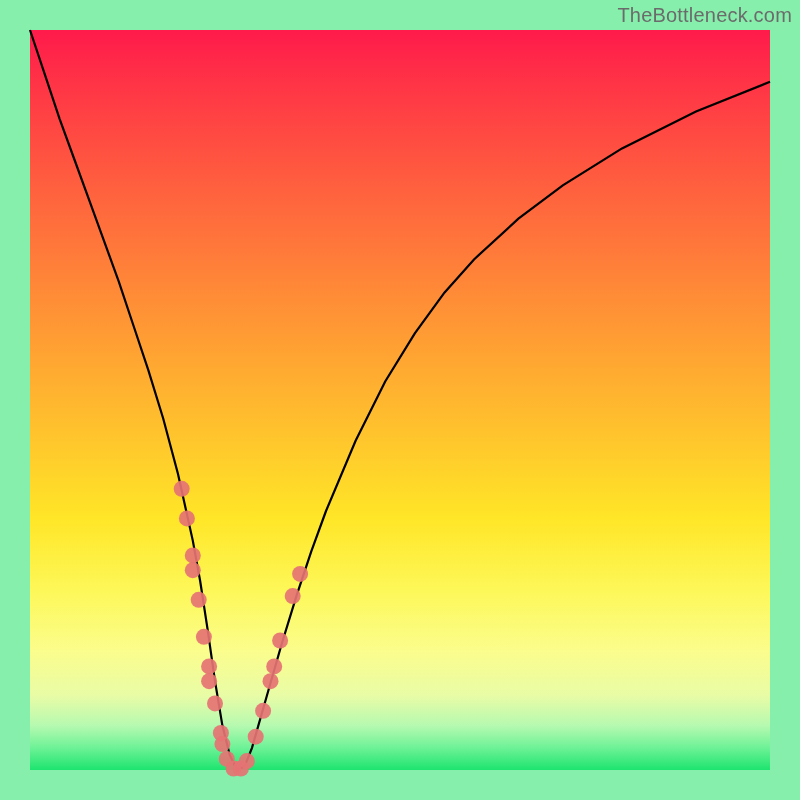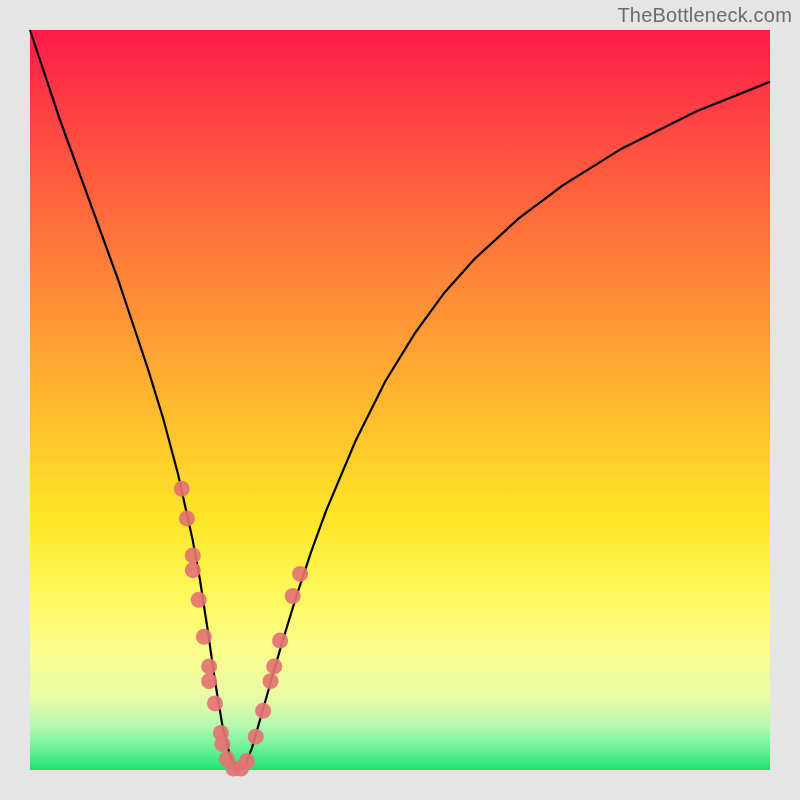--- a/index.html
+++ b/index.html
@@ -10,21 +10,21 @@
     overflow: hidden;
     background: #000;
     font-family: Arial, Helvetica, sans-serif;
   }
   .frame {
     position: absolute;
     left: 0;
     top: 0;
     width: 800px;
     height: 800px;
-    background: #e5e5e5;
+    background: #86efac;
     text-decoration: underline;
   }
   .plot-area {
     position: absolute;
     left: 30px;
     top: 30px;
     width: 740px;
     height: 740px;
     
     background: linear-gradient(

